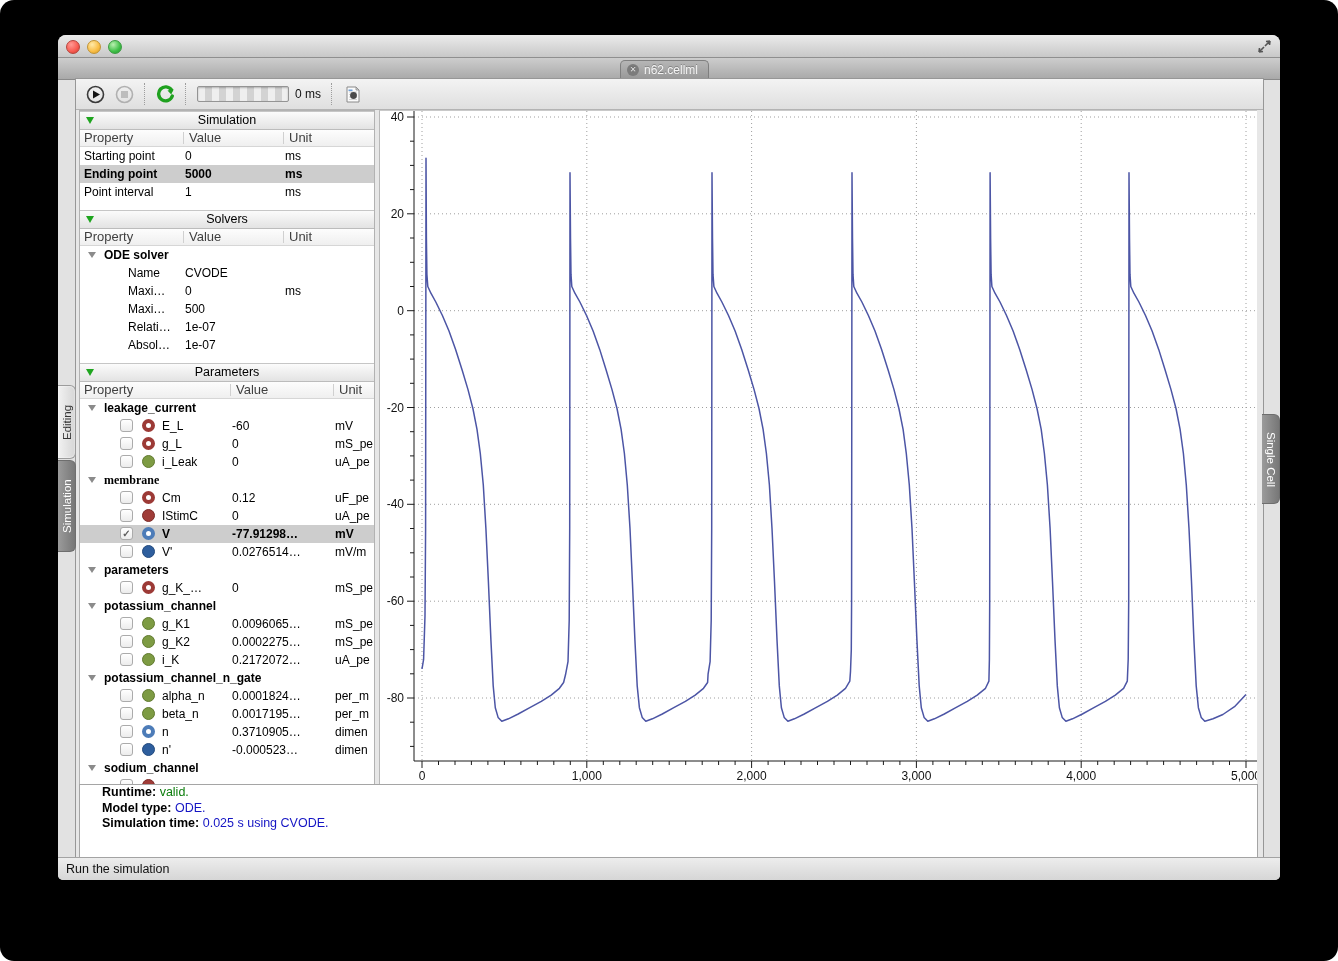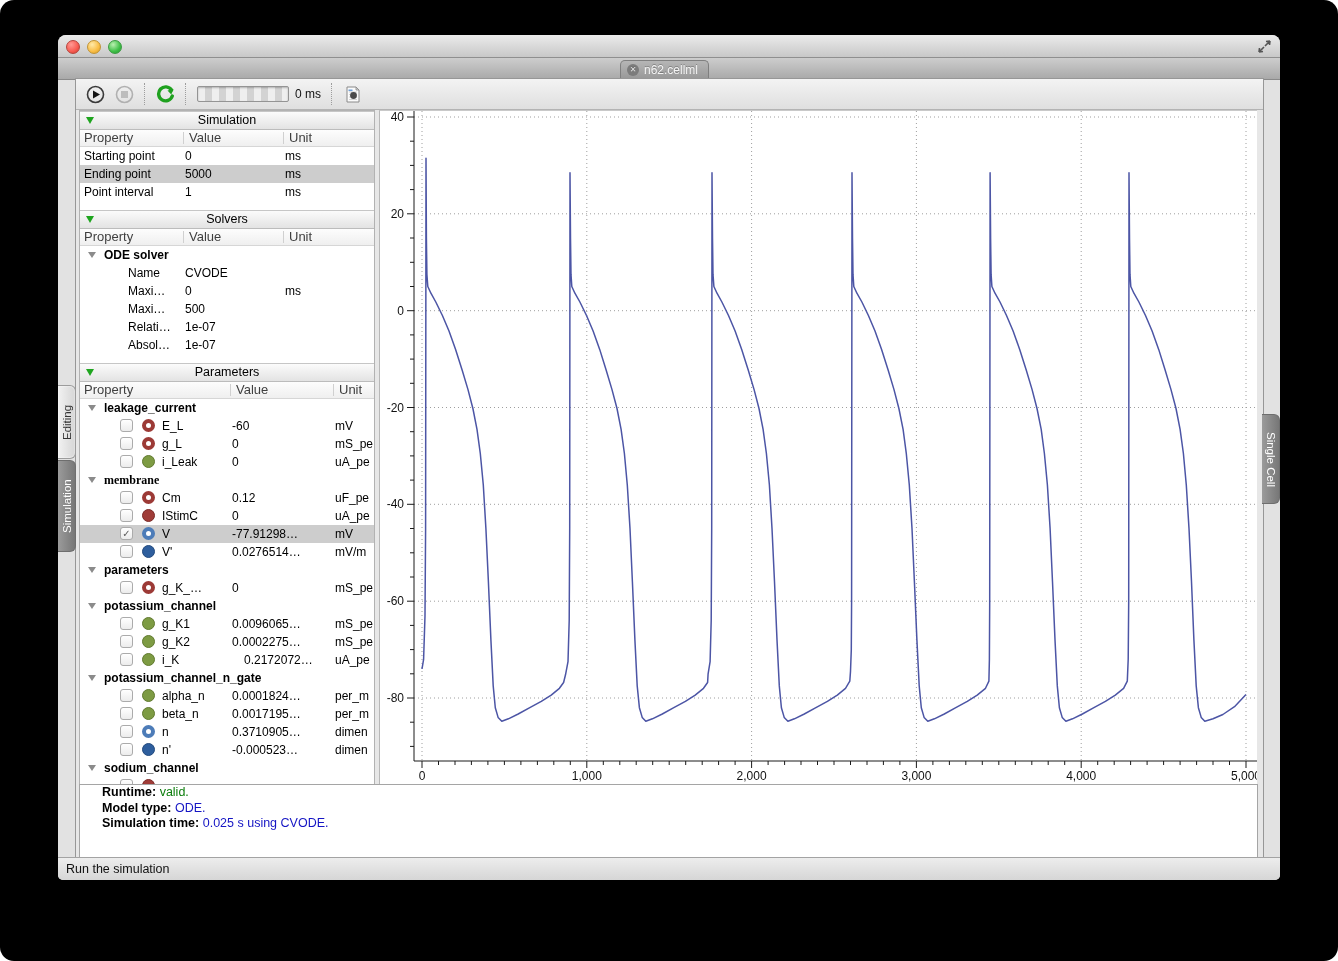--- a/index.html
+++ b/index.html
@@ -50,21 +50,21 @@
               background:linear-gradient(#fbfbfb,#e3e3e3);border-top:1px solid #c6c6c6;border-bottom:1px solid #bcbcbc;}
   .tri-green{position:absolute;left:6px;top:5px;width:0;height:0;border-left:4.5px solid transparent;
              border-right:4.5px solid transparent;border-top:7px solid #1ea51e;}
   .tri-gray{position:absolute;width:0;height:0;border-left:4px solid transparent;
             border-right:4px solid transparent;border-top:6px solid #8b8b8b;top:6px;}
   .col-header{position:relative;height:16px;line-height:16px;background:linear-gradient(#fdfdfd,#efefef);
               border-bottom:1px solid #d6d6d6;color:#3f3f3f;font-size:13px;}
   .col-header .csep{position:absolute;top:2px;bottom:2px;width:1px;background:#d0d0d0;}
   .cell{position:absolute;white-space:nowrap;}
   .trow{position:relative;height:18px;line-height:18px;background:#fff;overflow:hidden;}
-  .trow.sel{background:#cdcdcd;}
+  .trow.sel{background:#cdcdcd;font-weight:bold;}
   .trow b{font-size:12px;}
   .gap{height:9px;background:#fff;}
   .cb{position:absolute;left:40px;top:2px;width:13px;height:13px;border:1px solid #ababab;border-radius:3px;
       background:linear-gradient(#fff,#ececec);font-size:10px;line-height:12px;text-align:center;color:#5d5d5d;
       box-sizing:border-box;}
   .picon{position:absolute;left:62px;top:2px;width:13px;height:13px;border-radius:50%;box-sizing:border-box;}
   .picon.ring-red{border:4px solid #9c3a36;background:#fff;}
   .picon.dot-red{background:#a03c38;border:1px solid #7c2b28;}
   .picon.dot-green{background:#7d9b43;border:1px solid #617a2f;}
   .picon.ring-blue{border:4px solid #4d7cb8;background:#fff;}
@@ -287,21 +287,21 @@
             <span class="cb"></span>
             <span class="picon dot-green"></span>
             <span class="cell" style="left: 82px;">g_K2</span>
             <span class="cell" style="left: 152px;">0.0002275…</span>
             <span class="cell" style="left: 255px;">mS_pe</span>
           </div>
           <div class="trow">
             <span class="cb"></span>
             <span class="picon dot-green"></span>
             <span class="cell" style="left: 82px;">i_K</span>
-            <span class="cell" style="left: 164px;">0.2172072…</span>
+            <span class="cell" style="left: 152px;">0.2172072…</span>
             <span class="cell" style="left: 255px;">uA_pe</span>
           </div>
           <div class="trow">
             <span class="tri-gray" style="left: 8px;"></span>
             <b class="cell" style="left: 24px;">potassium_channel_n_gate</b>
           </div>
           <div class="trow">
             <span class="cb"></span>
             <span class="picon dot-green"></span>
             <span class="cell" style="left: 82px;">alpha_n</span>

